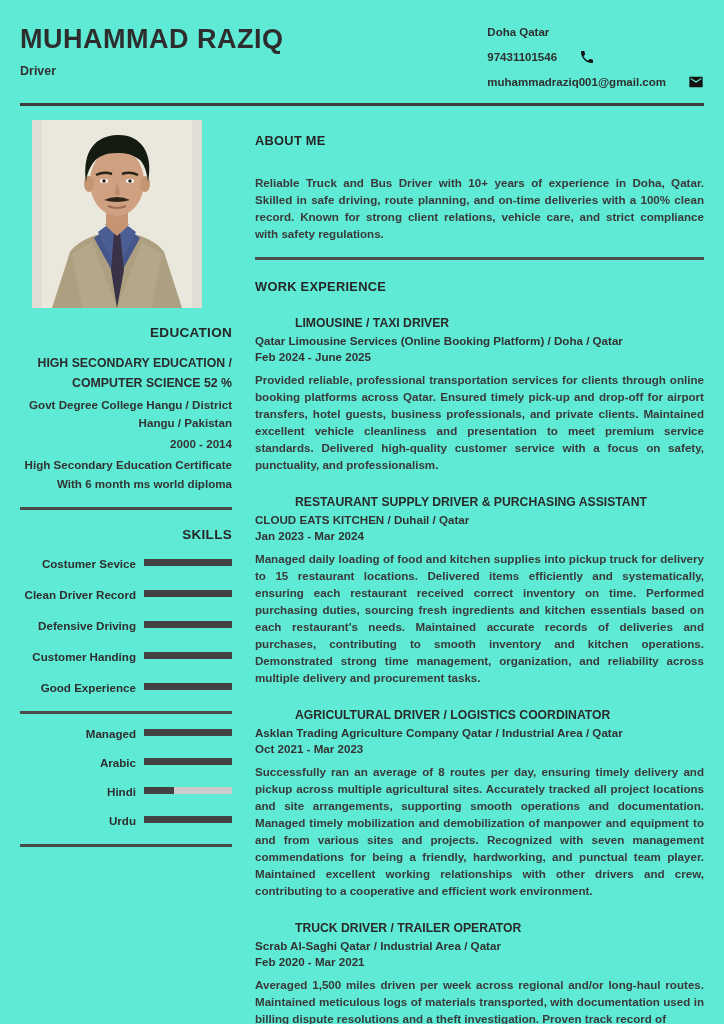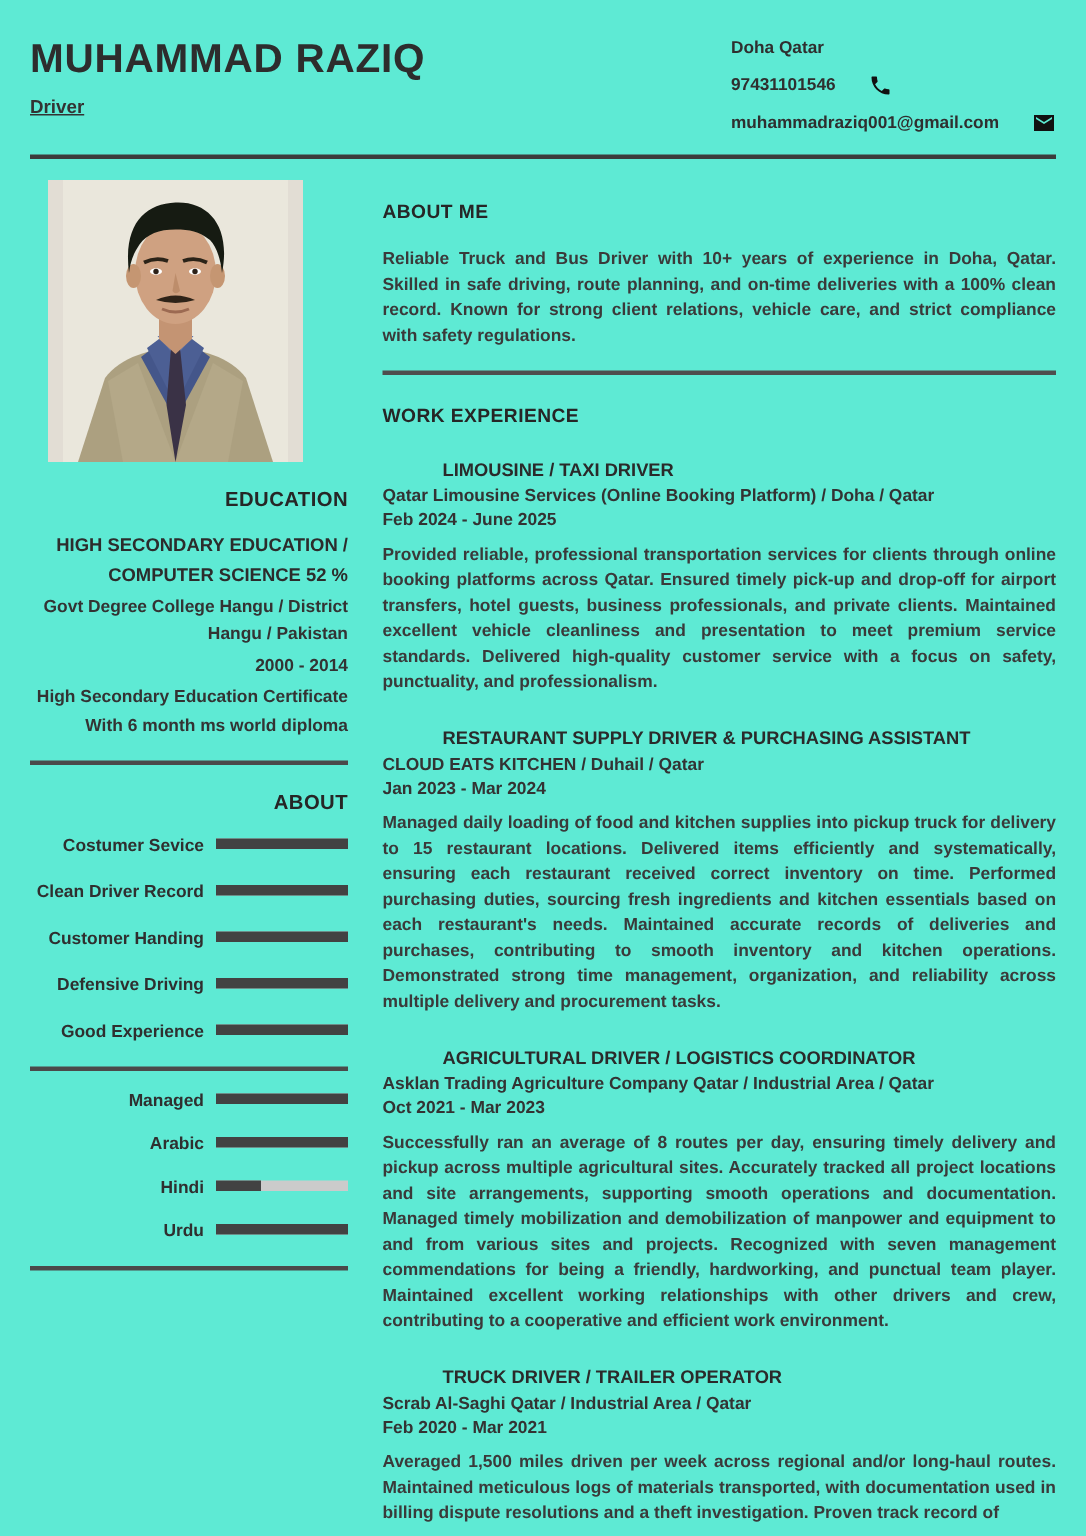--- a/index.html
+++ b/index.html
@@ -15,21 +15,21 @@
   }
   
   .header {
     display:flex; justify-content:space-between; align-items:flex-start;
     padding:24px 20px 0 20px;
   }
   .name {
     font-size:27px; font-weight:800; letter-spacing:0.5px; color:#2d2d2d;
   }
   .job-title {
-    font-size:12.5px; font-weight:700; color:#333; margin-top:9px;text-decoration:underline;
+    font-size:12.5px; font-weight:700; color:#333; margin-top:9px;
   }
   .contact { display:flex; flex-direction:column; align-items:flex-start; gap:8px; padding-top:0; }
   .contact-row {
     display:flex; align-items:center; justify-content:flex-end; gap:21px;
     font-size:11.5px; font-weight:700; color:#2f2f2f; min-height:16px;
   }
   .contact-row .cicon { width:17px; height:17px; display:flex; align-items:center; justify-content:center; }
   .contact-row .cicon svg { width:16px; height:16px; fill:#111; }
   .header-rule {
     margin:13px 20px 0 20px; height:3px; background:#3c3c3c;
@@ -60,21 +60,21 @@
   .bar-fill { position:absolute; left:0; top:0; bottom:0; background:var(--bar-fill,#424242); }
   .skills-block .bar-row { margin-top:13px; }
   .lang-block  .bar-row { margin-top:11px; }
   
   .main-heading {
     font-size:12.8px; font-weight:800; letter-spacing:0.3px; color:#262626;
   }
   .about-heading { margin-top:27px; }
   .para {
     font-size:11.6px; font-weight:700; color:#3a3a3a;
-    line-height:17px; text-align:justify; margin-top:16px;
+    line-height:17px; text-align:justify; margin-top:26px;
   }
   .about-rule { height:2.5px; background:#4e4e4e; margin-top:15px; }
   .work-heading { margin-top:19px; }
   .job { margin-top:22px; }
   .job-role   { font-size:12.2px; font-weight:800; color:#2a2a2a;padding-left:40px; }
   .job-company{ font-size:11.6px; font-weight:700; color:#333; margin-top:4px; }
   .job-dates  { font-size:11.6px; font-weight:700; color:#333; margin-top:3px; }
   .job .para { margin-top:8px; }
 </style>
 </head>
@@ -161,41 +161,41 @@
       </div>
 
       <div class="side-heading">EDUCATION</div>
       <div class="edu-degree">HIGH SECONDARY EDUCATION / COMPUTER SCIENCE 52 %</div>
       <div class="edu-line">Govt Degree College Hangu / District Hangu / Pakistan</div>
       <div class="edu-line">2000 - 2014</div>
       <div class="edu-line">High Secondary Education Certificate With 6 month ms world diploma</div>
       <div class="side-rule"></div>
 
       <div class="skills-block">
-        <div class="side-heading">ABOUT</div>
+        <div class="side-heading">SKILLS</div>
         <div class="bar-row">
           <span class="bar-label">Costumer Sevice</span>
           <span class="bar-track">
               <span class="bar-fill" style="width: 100%;"></span>
             </span>
         </div>
         <div class="bar-row">
           <span class="bar-label">Clean Driver Record</span>
           <span class="bar-track">
               <span class="bar-fill" style="width: 100%;"></span>
             </span>
         </div>
         <div class="bar-row">
+          <span class="bar-label">Defensive Driving</span>
+          <span class="bar-track">
+              <span class="bar-fill" style="width: 100%;"></span>
+            </span>
+        </div>
+        <div class="bar-row">
           <span class="bar-label">Customer Handing</span>
-          <span class="bar-track">
-              <span class="bar-fill" style="width: 100%;"></span>
-            </span>
-        </div>
-        <div class="bar-row">
-          <span class="bar-label">Defensive Driving</span>
           <span class="bar-track">
               <span class="bar-fill" style="width: 100%;"></span>
             </span>
         </div>
         <div class="bar-row">
           <span class="bar-label">Good Experience</span>
           <span class="bar-track">
               <span class="bar-fill" style="width: 100%;"></span>
             </span>
         </div>

